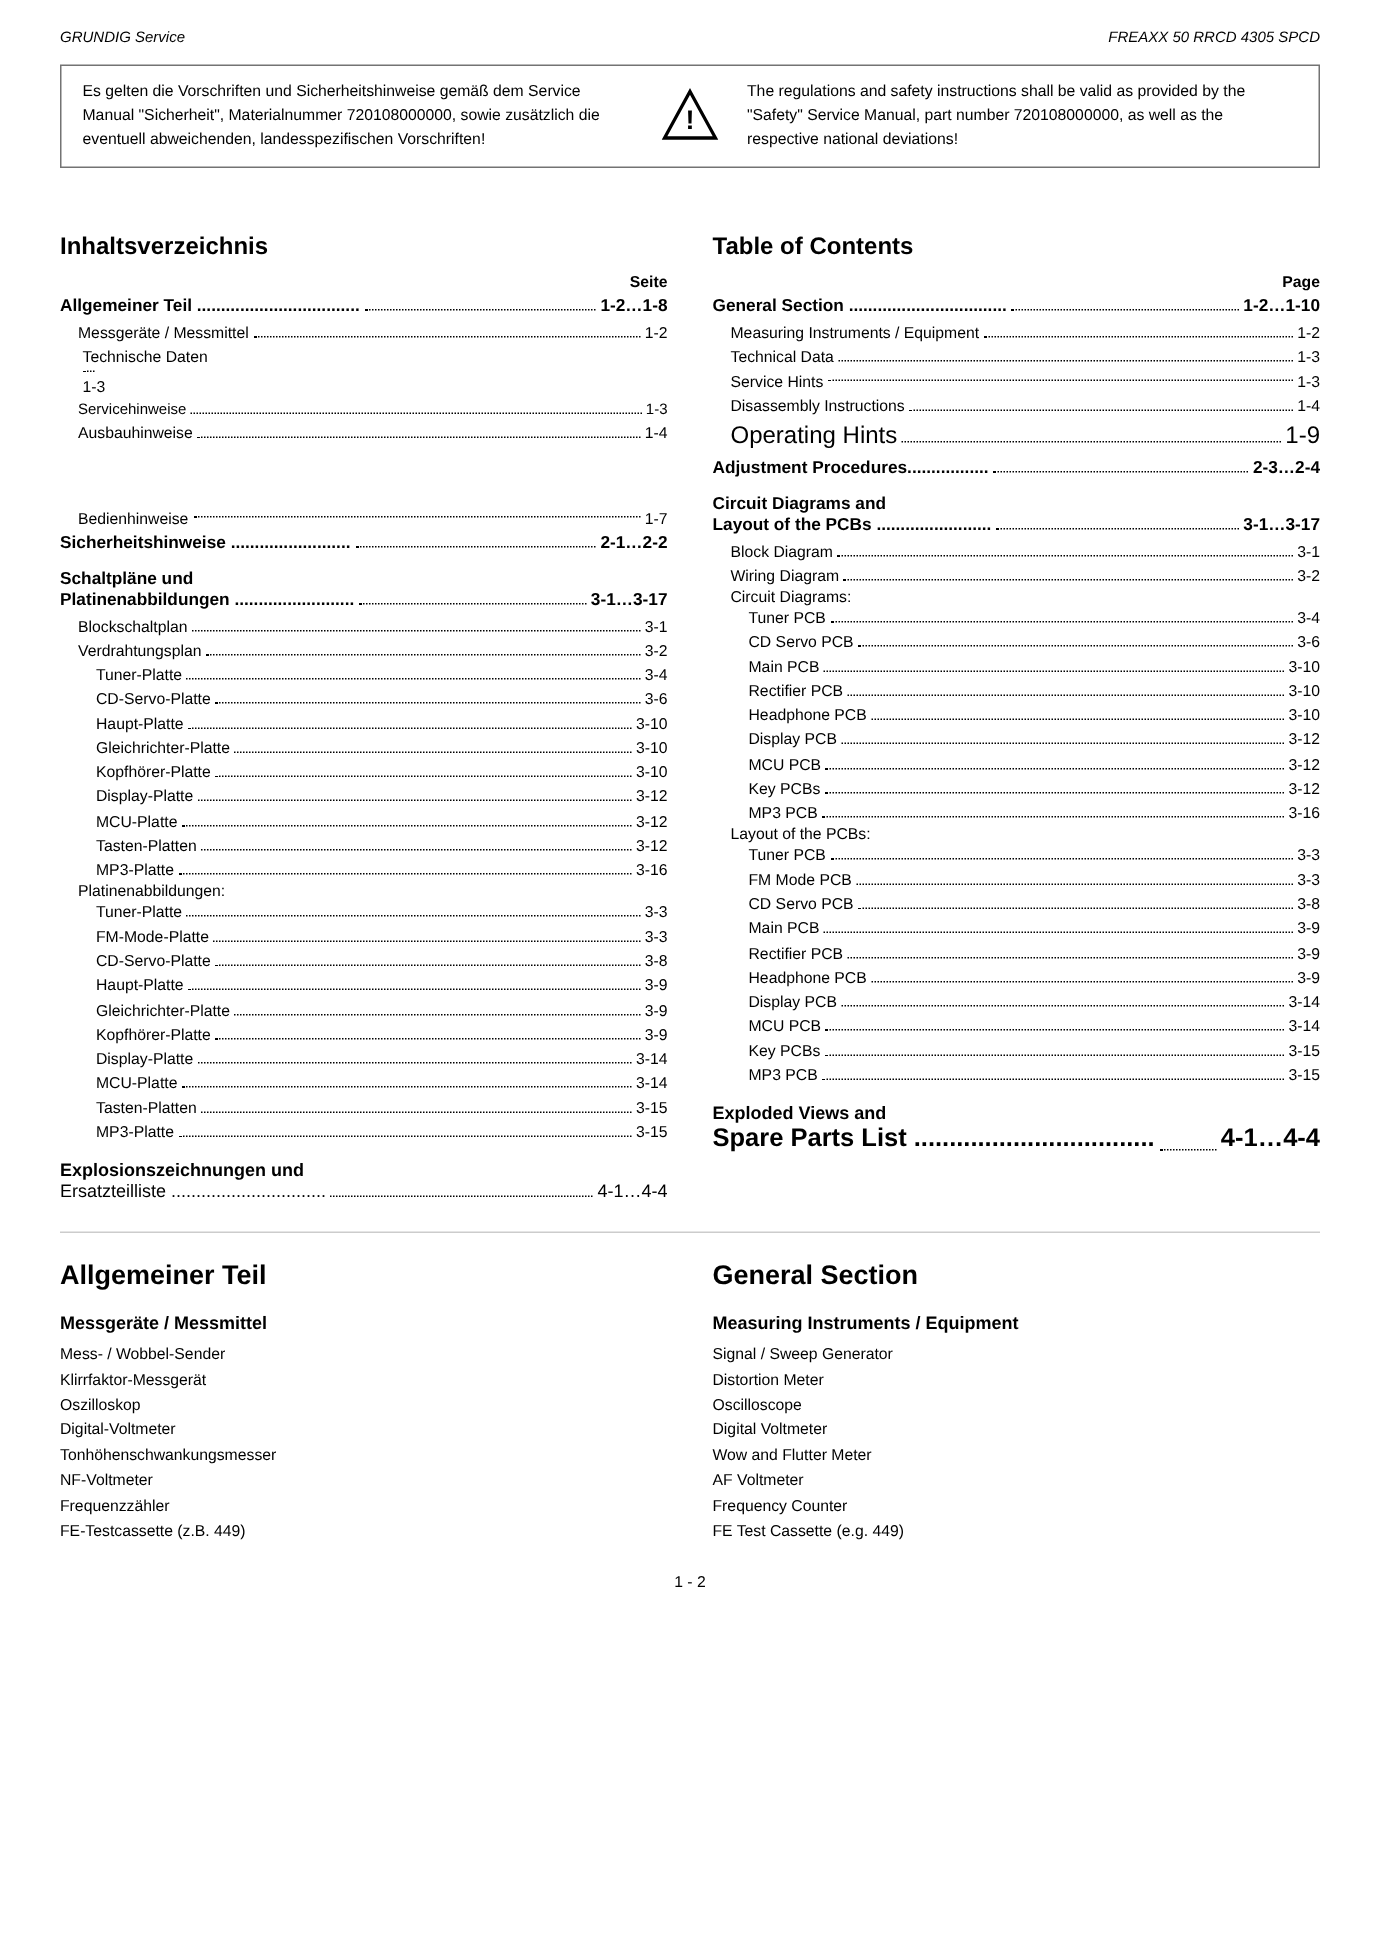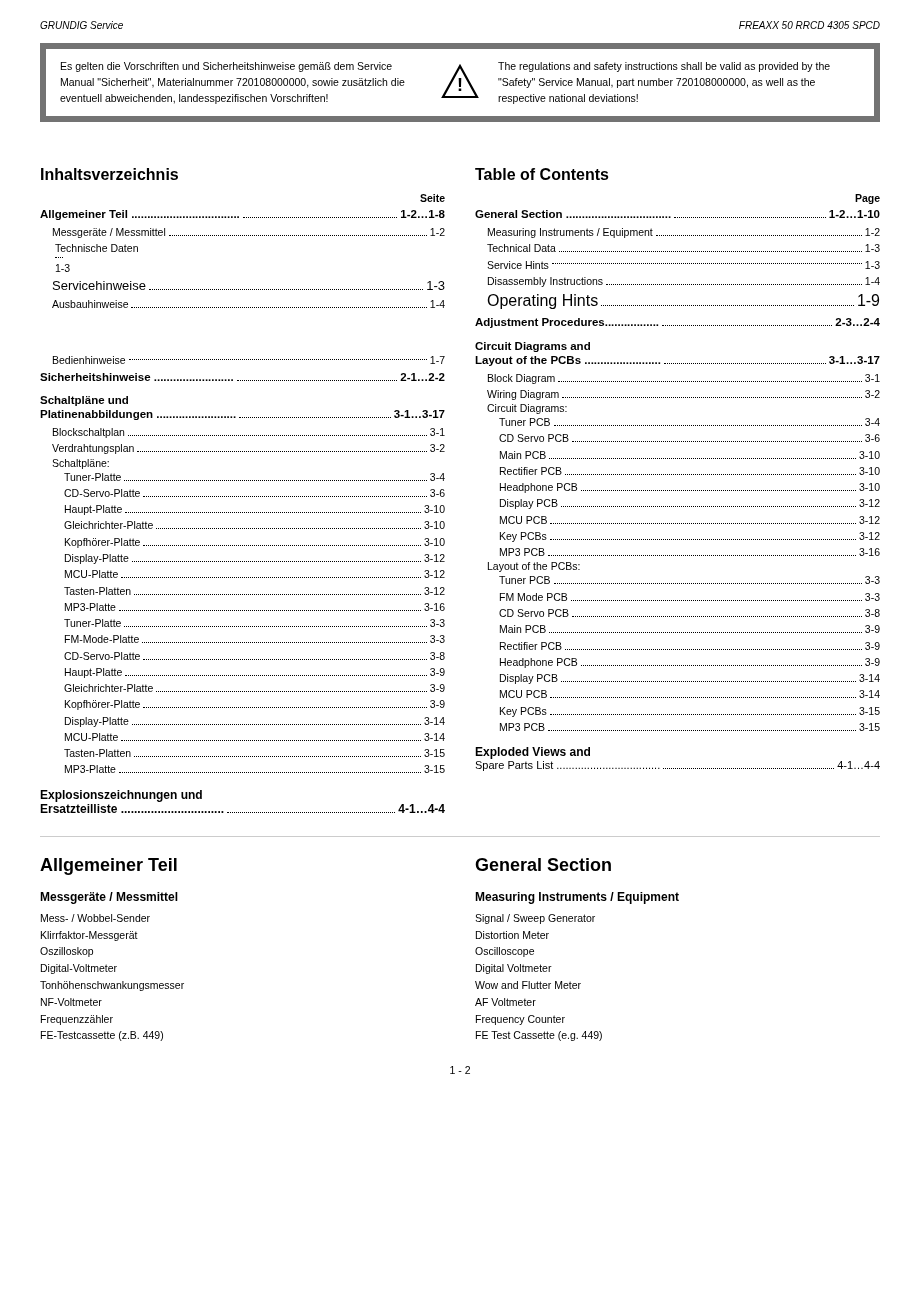--- a/index.html
+++ b/index.html
@@ -20,21 +20,21 @@
     }
     .header {
       display: flex;
       justify-content: space-between;
       font-size: 10px;
       font-style: italic;
       margin-bottom: 12px;
       color: #000;
     }
     .warning-box {
-      border: 6px solid #737373;
+      border: 1px solid #737373;
       padding: 10px 14px;
       display: flex;
       align-items: flex-start;
       gap: 16px;
       margin-bottom: 24px;
     }
     .warning-left {
       flex: 1;
       font-size: 10.5px;
       line-height: 1.5;
@@ -130,21 +130,21 @@
           <div style="display:flex;align-items:baseline;padding-left:12px;font-size:10.5px;line-height:1.55;">
         <span>Messgeräte / Messmittel</span>
         <span style="flex:1;border-bottom:1px dotted #000;margin:0 3px 2px 3px;min-width:8px;"></span>
         <span>1-2</span>
       </div>
           <div style="display:flex;align-items:baseline;padding-left:12px;font-size:10.5px;line-height:1.55;flex-direction:column;">
         <span>Technische Daten</span>
         <span style="flex:1;border-bottom:1px dotted #000;margin:0 3px 2px 3px;min-width:8px;"></span>
         <span>1-3</span>
       </div>
-          <div style="display:flex;align-items:baseline;padding-left:12px;font-size:13px;line-height:1.55;">
+          <div style="display:flex;align-items:baseline;padding-left:12px;font-size:10px;line-height:1.55;">
         <span>Servicehinweise</span>
         <span style="flex:1;border-bottom:1px dotted #000;margin:0 3px 2px 3px;min-width:8px;"></span>
         <span>1-3</span>
       </div>
           <div style="display:flex;align-items:baseline;padding-left:12px;font-size:10.5px;line-height:1.55;">
         <span>Ausbauhinweise</span>
         <span style="flex:1;border-bottom:1px dotted #000;margin:0 3px 2px 3px;min-width:8px;"></span>
         <span>1-4</span>
       </div>
           <div style="display:flex;align-items:center;padding-left:12px;font-size:10.5px;line-height:1.55;margin-top:40px;">
@@ -166,21 +166,20 @@
           <div style="display:flex;align-items:baseline;padding-left:12px;font-size:10.5px;line-height:1.55;">
         <span>Blockschaltplan</span>
         <span style="flex:1;border-bottom:1px dotted #000;margin:0 3px 2px 3px;min-width:8px;"></span>
         <span>3-1</span>
       </div>
           <div style="display:flex;align-items:baseline;padding-left:12px;font-size:10.5px;line-height:1.55;">
         <span>Verdrahtungsplan</span>
         <span style="flex:1;border-bottom:1px dotted #000;margin:0 3px 2px 3px;min-width:8px;"></span>
         <span>3-2</span>
       </div>
-          <div style="padding-left:12px;font-size:10.5px;">Schaltpläne:</div>
           <div style="display:flex;align-items:baseline;padding-left:24px;font-size:10.5px;line-height:1.55;">
         <span>Tuner-Platte</span>
         <span style="flex:1;border-bottom:1px dotted #000;margin:0 3px 2px 3px;min-width:8px;"></span>
         <span>3-4</span>
       </div>
           <div style="display:flex;align-items:baseline;padding-left:24px;font-size:10.5px;line-height:1.55;">
         <span>CD-Servo-Platte</span>
         <span style="flex:1;border-bottom:1px dotted #000;margin:0 3px 2px 3px;min-width:8px;"></span>
         <span>3-6</span>
       </div>
@@ -212,20 +211,21 @@
           <div style="display:flex;align-items:baseline;padding-left:24px;font-size:10.5px;line-height:1.55;">
         <span>Tasten-Platten</span>
         <span style="flex:1;border-bottom:1px dotted #000;margin:0 3px 2px 3px;min-width:8px;"></span>
         <span>3-12</span>
       </div>
           <div style="display:flex;align-items:baseline;padding-left:24px;font-size:10.5px;line-height:1.55;">
         <span>MP3-Platte</span>
         <span style="flex:1;border-bottom:1px dotted #000;margin:0 3px 2px 3px;min-width:8px;"></span>
         <span>3-16</span>
       </div>
+          <div style="padding-left:12px;font-size:10.5px;">Platinenabbildungen:</div>
           <div style="display:flex;align-items:baseline;padding-left:24px;font-size:10.5px;line-height:1.55;">
         <span>Tuner-Platte</span>
         <span style="flex:1;border-bottom:1px dotted #000;margin:0 3px 2px 3px;min-width:8px;"></span>
         <span>3-3</span>
       </div>
           <div style="display:flex;align-items:baseline;padding-left:24px;font-size:10.5px;line-height:1.55;">
         <span>FM-Mode-Platte</span>
         <span style="flex:1;border-bottom:1px dotted #000;margin:0 3px 2px 3px;min-width:8px;"></span>
         <span>3-3</span>
       </div>
@@ -266,21 +266,21 @@
       </div>
           <div style="display:flex;align-items:baseline;padding-left:24px;font-size:10.5px;line-height:1.55;">
         <span>MP3-Platte</span>
         <span style="flex:1;border-bottom:1px dotted #000;margin:0 3px 2px 3px;min-width:8px;"></span>
         <span>3-15</span>
       </div>
         </div>
 
       <div class="exploded-heading">
         <div style="font-weight:bold;font-size:12px;">Explosionszeichnungen und</div>
-        <div style="display:flex;align-items:baseline;font-weight:bold;font-size:12px;">
+        <div style="display:flex;align-items:baseline;font-weight:normal;font-size:12px;">
           <span>Ersatzteilliste ...............................</span>
           <span style="flex:1;border-bottom:1px dotted #000;margin:0 3px 2px 3px;min-width:10px;"></span>
           <span>4-1…4-4</span>
         </div>
       </div>
     </div>
 
     <div class="col-section">
       <h2>Table of Contents</h2>
 
@@ -434,21 +434,21 @@
       </div>
           <div style="display:flex;align-items:baseline;padding-left:24px;font-size:10.5px;line-height:1.55;">
         <span>MP3 PCB</span>
         <span style="flex:1;border-bottom:1px dotted #000;margin:0 3px 2px 3px;min-width:8px;"></span>
         <span>3-15</span>
       </div>
         </div>
 
       <div class="exploded-heading">
         <div style="font-weight:bold;font-size:12px;">Exploded Views and</div>
-        <div style="display:flex;align-items:flex-end;font-weight:normal;font-size:11px;">
+        <div style="display:flex;align-items:flex-end;font-weight:bold;font-size:17px;">
           <span>Spare Parts List ..................................</span>
           <span style="flex:1;border-bottom:1px dotted #000;margin:0 3px 2px 3px;min-width:10px;"></span>
           <span>4-1…4-4</span>
         </div>
       </div>
     </div>
   </div>
 
   <div class="divider"></div>
 

